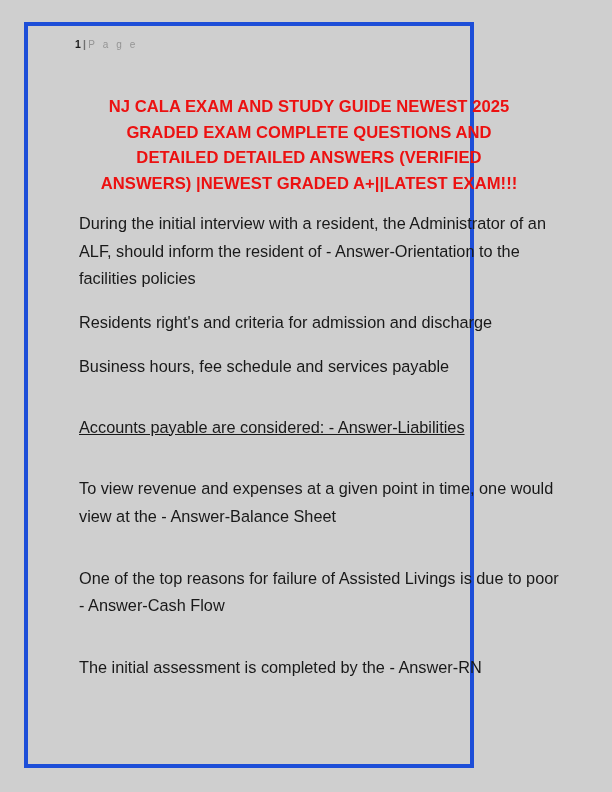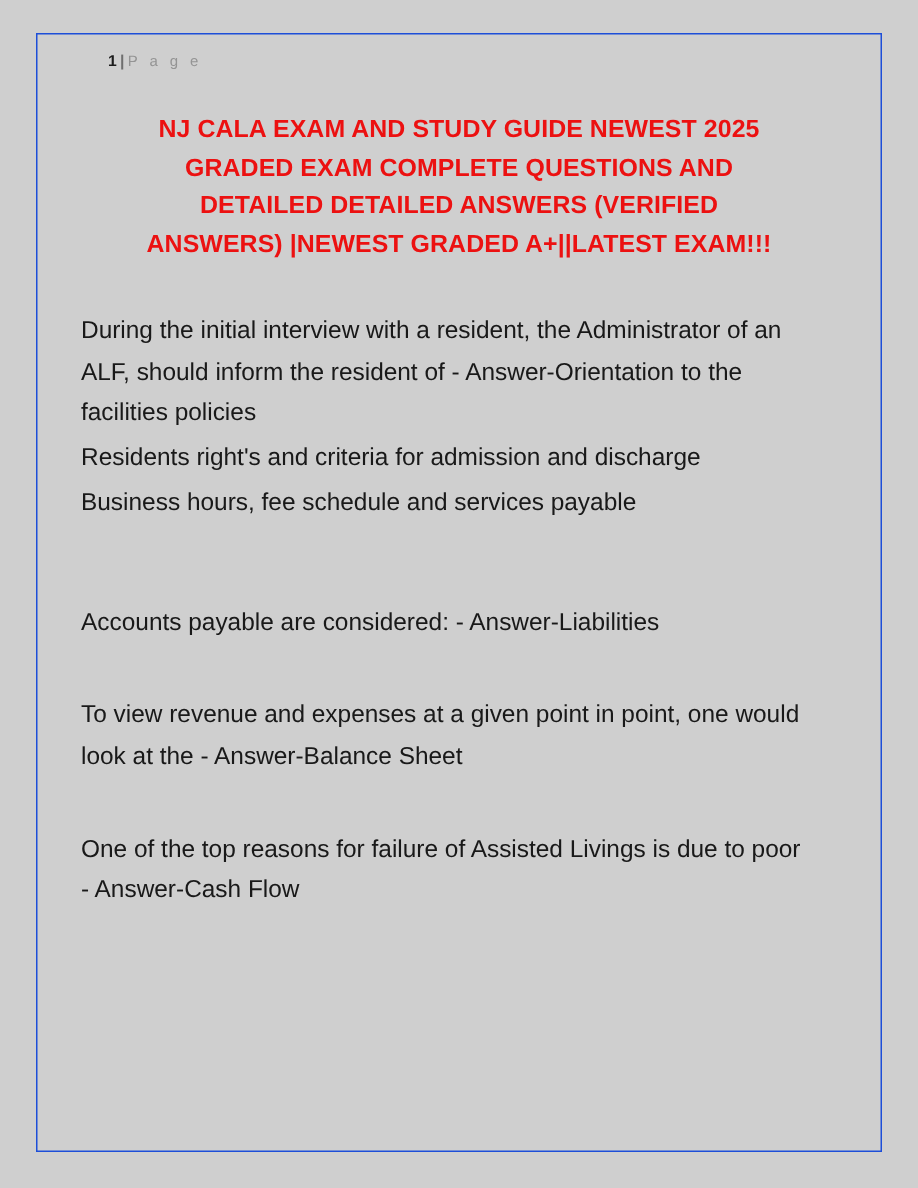--- a/index.html
+++ b/index.html
@@ -11,24 +11,24 @@
     height: 792px;
     background: #cfcfcf;
     font-family: "Liberation Sans", sans-serif;
     overflow: hidden;
   }
 
   #doc-page {
     position: absolute;
     left: 24px;
     top: 22px;
-    width: 564px;
+    width: 450px;
     height: 746px;
     box-sizing: border-box;
-    border: 1px solid #1d4ed8;
+    border: 4px solid #1d4ed8;
     background: #cfcfcf;
   }
 
   #page-header {
     position: absolute;
     left: 47px;
     top: 12px;
     font-size: 10.5px;
     letter-spacing: 0.2px;
     white-space: nowrap;
@@ -45,44 +45,44 @@
   }
   #page-header .pg-word {
     color: #949494;
     letter-spacing: 2.6px;
     font-size: 10px;
   }
 
   #doc-title {
     position: absolute;
     left: 35px;
-    top: 50px;
+    top: 68px;
     width: 492px;
     text-align: center;
     color: #ec1111;
     font-weight: bold;
     font-size: 16.6px;
     line-height: 25.5px;
     letter-spacing: 0.05px;
   }
 
   #doc-body {
     position: absolute;
-    left: 29px;
+    left: 51px;
     top: 184px;
     width: 484px;
     color: #191919;
     font-size: 16.3px;
     line-height: 27.7px;
   }
   #doc-body .para {
     margin: 0 0 0 0;
   }
-  #doc-body .para.gap-sm { margin-top: 2px; }
-  #doc-body .para.gap-lg { margin-top: 52px; }
+  #doc-body .para.gap-sm { margin-top: 16px; }
+  #doc-body .para.gap-lg { margin-top: 33px; text-decoration: underline; }
   #doc-body .para.gap-xl { margin-top: 34px; }
 </style>
 </head>
 <body>
 
 <div id="doc-page">
 
   <div id="page-header">
     <span class="pg-num">1</span><span class="pg-bar">|</span><span class="pg-word">P a g e</span>
   </div>
@@ -92,17 +92,18 @@
     <div>GRADED EXAM COMPLETE QUESTIONS AND</div>
     <div>DETAILED DETAILED ANSWERS (VERIFIED</div>
     <div>ANSWERS) |NEWEST GRADED A+||LATEST EXAM!!!</div>
   </div>
 
   <div id="doc-body">
     <p class="para">During the initial interview with a resident, the Administrator of an ALF, should inform the resident of - Answer-Orientation to the facilities policies</p>
     <p class="para gap-sm">Residents right's and criteria for admission and discharge</p>
     <p class="para gap-sm">Business hours, fee schedule and services payable</p>
     <p class="para gap-lg">Accounts payable are considered: - Answer-Liabilities</p>
-    <p class="para gap-xl">To view revenue and expenses at a given point in point, one would look at the - Answer-Balance Sheet</p>
+    <p class="para gap-xl">To view revenue and expenses at a given point in time, one would view at the - Answer-Balance Sheet</p>
     <p class="para gap-xl">One of the top reasons for failure of Assisted Livings is due to poor - Answer-Cash Flow</p>
+    <p class="para gap-xl">The initial assessment is completed by the - Answer-RN</p>
   </div>
 
 </div>
 
 </body></html>

